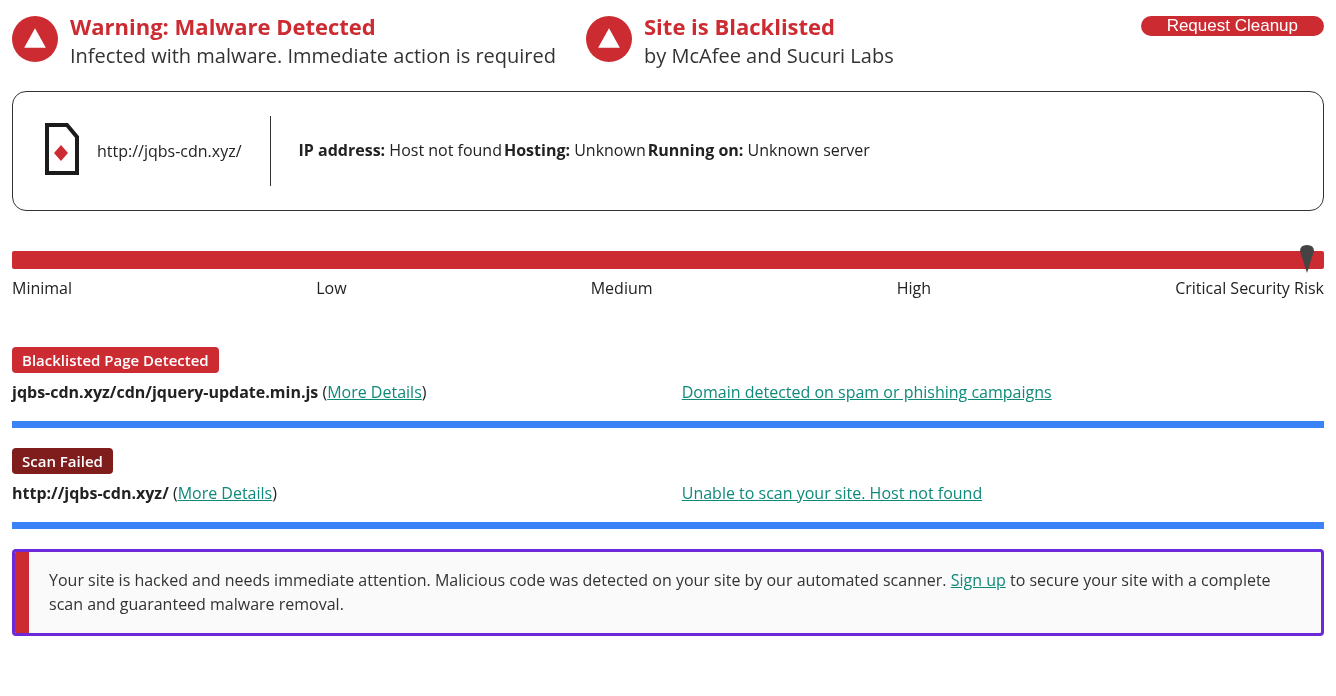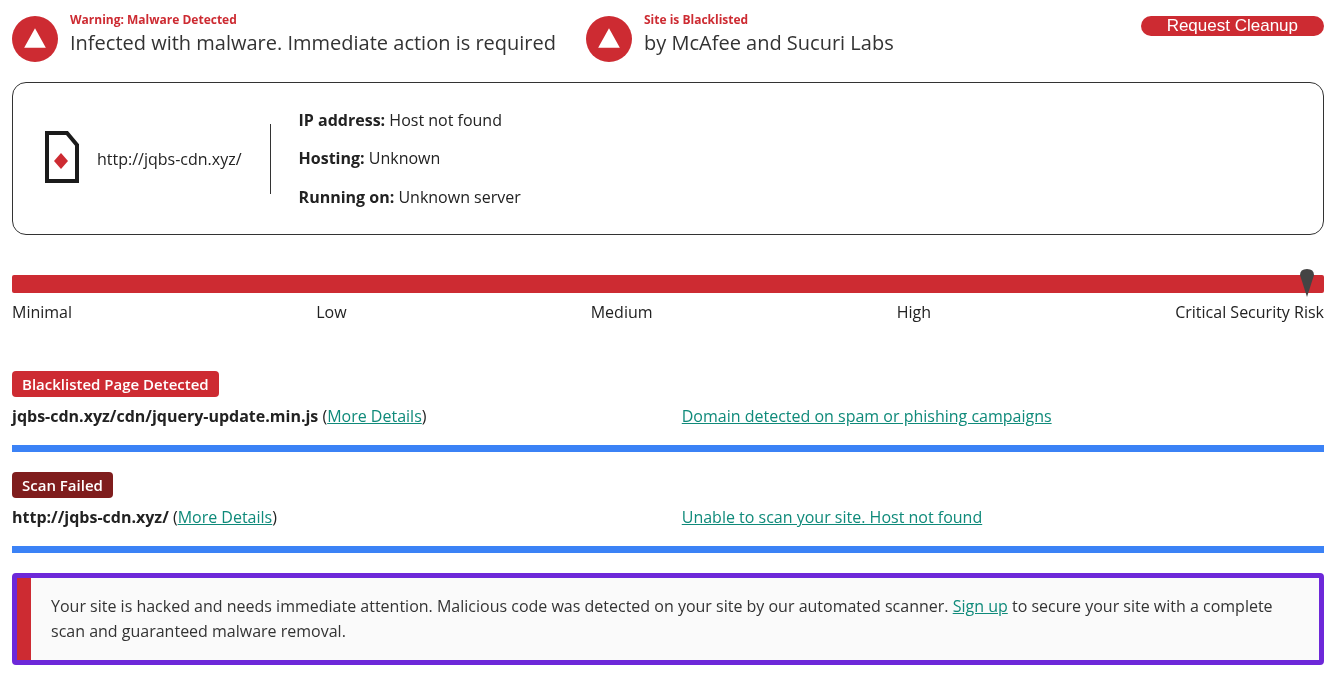--- a/index.html
+++ b/index.html
@@ -26,21 +26,21 @@
     border-radius: 50%;
     background: #cd2b32;
     display: flex; align-items: center; justify-content: center;
     flex-shrink: 0;
     margin-top: 4px;
   }
   .warn-icon svg { width: 26px; height: 26px; fill: #fff; }
   .alert-title {
     color: #cd2b32;
     font-weight: 700;
-    font-size: 12px;
+    font-size: 22px;
     line-height: 1.3;
   }
   .alert-sub {
     color: #333;
     font-size: 20px;
     line-height: 1.5;
   }
   .spacer { flex: 1; }
   .cta-btn {
     background: #cd2b32;
@@ -69,21 +69,21 @@
     padding-right: 28px;
     border-right: 1px solid #333;
     min-height: 70px;
   }
   .page-icon svg { width: 40px; height: 52px; }
   .site-url { font-size: 16px; color: #222; }
   .details-grid {
     display: flex;
     gap: 50px;
   }
-  .details-col { display: flex; flex-direction: column; gap: 12px; }
+  .details-col { display: flex; flex-direction: row; gap: 2px; }
   .detail-row { font-size: 16px; line-height: 1.65; }
   .detail-row .label { font-weight: 700; }
   .link-teal {
     color: #0f8a7a;
     text-decoration: underline;
     font-style: italic;
     cursor: pointer;
   }
   .link-teal.noital { font-style: normal; }
   .risk-bar-wrap { position: relative; margin-bottom: 8px; }
@@ -127,21 +127,21 @@
     display: flex;
     align-items: flex-start;
     gap: 40px;
   }
   .issue-left { flex: 0 0 48%; font-size: 16px; }
   .issue-left .path { font-weight: 700; }
   .issue-left .paren { font-weight: 400; }
   .issue-right { flex: 1; font-size: 16px; }
   .notice-box {
     display: flex;
-    border: 5px solid #6d28d9;
+    border: 3px solid #6d28d9;
     border-radius: 4px;
     background: #fafafa;
     overflow: hidden;
     margin-top: 20px;
   }
   .notice-bar {
     width: 14px;
     background: #cd2b32;
     flex-shrink: 0;
   }

